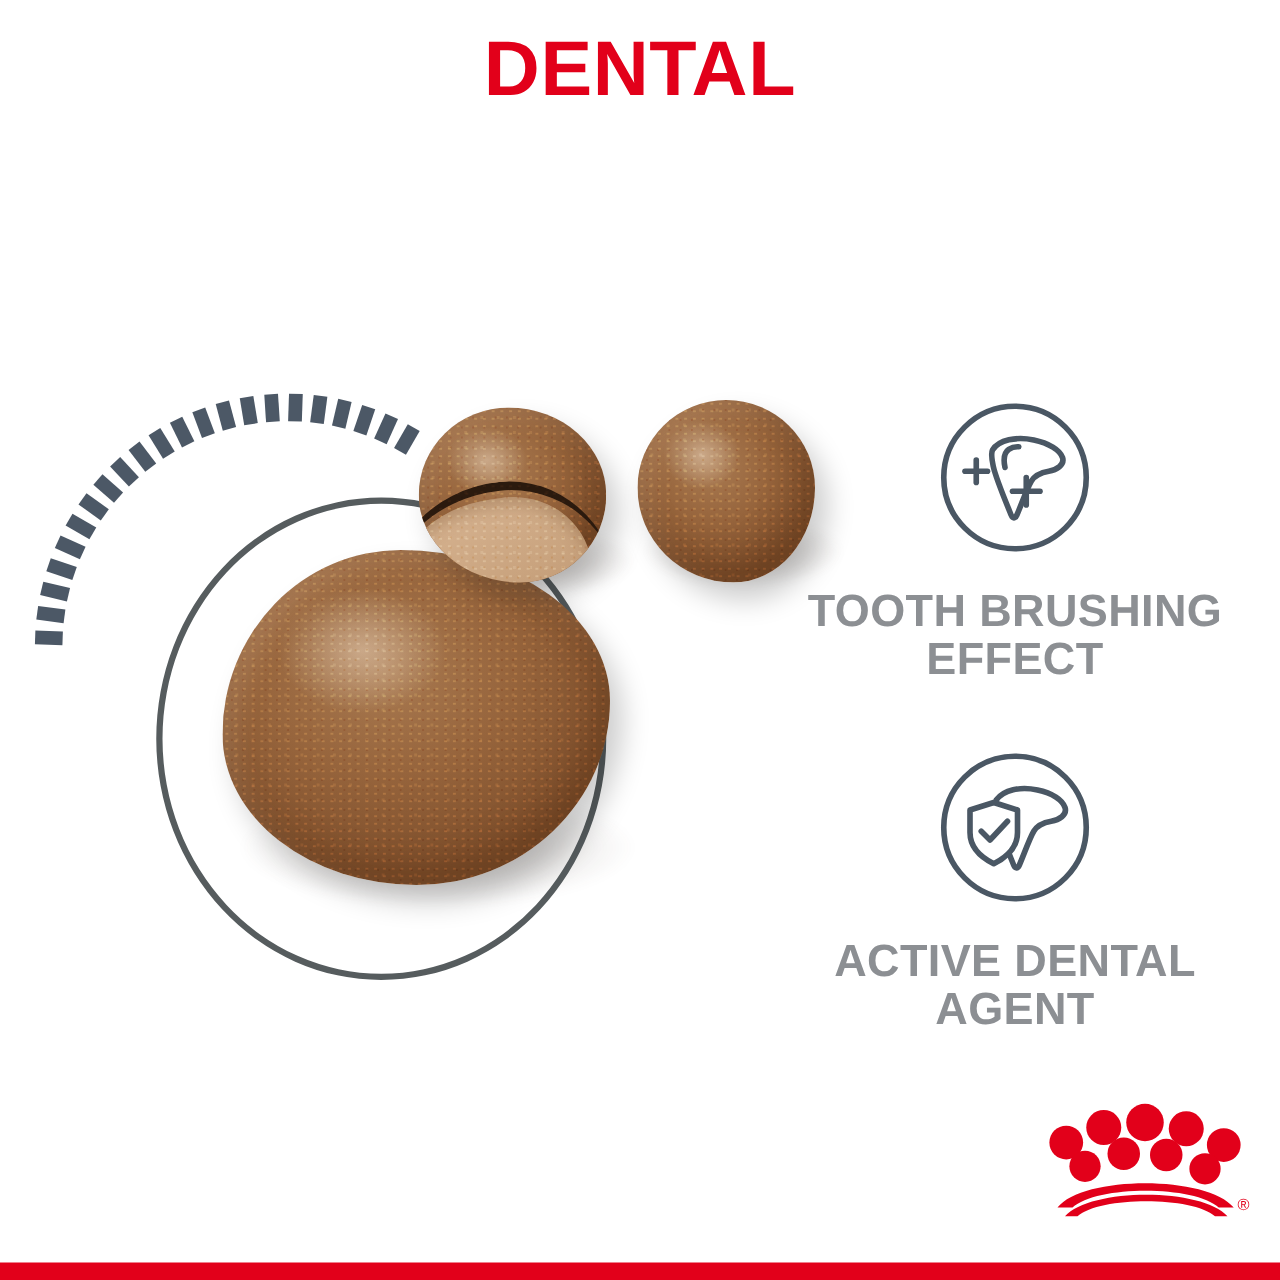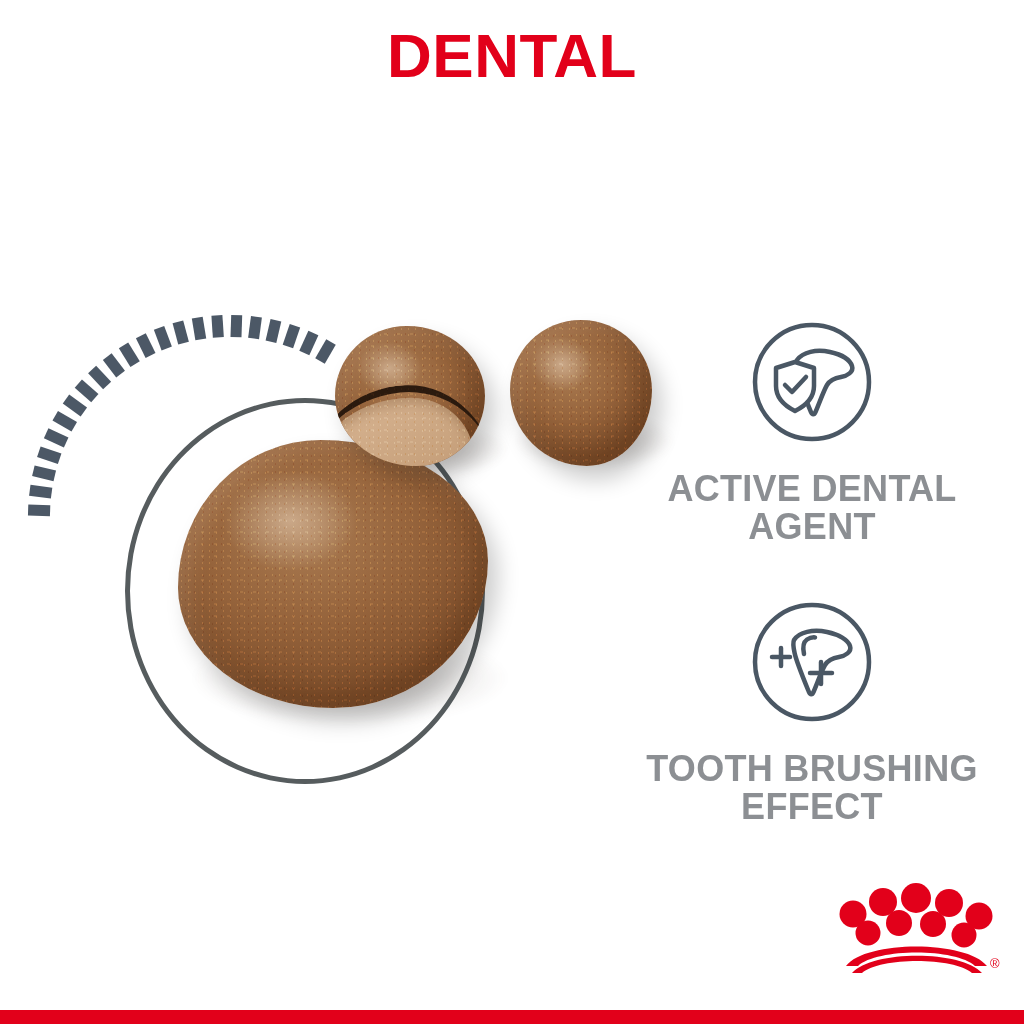--- a/index.html
+++ b/index.html
@@ -213,54 +213,54 @@
 
     <div class="kibble kibble-small-b"></div>
   </div>
 
   <div class="features">
 
     <div class="feature">
       <svg class="icon-circle" viewBox="0 0 130 130">
         <circle cx="65" cy="64" r="57" fill="none" stroke="#4a5764" stroke-width="4.5"></circle>
 
-        <path d="M50 42 C56 34 69 31 83 34 C95 36.5 103 42 105 48 C107 54 100 58 94 59 C88 60 83 62 80 67
-                 C76.5 73 72 86 68.5 94 C67.2 97 65.2 97 64 94.2 C59 82 52.5 64 50.6 55 C49.4 49.5 48.6 45 50 42 Z" fill="#ffffff" stroke="#4a5764" stroke-width="4.5" stroke-linejoin="round"></path>
-
-        <path d="M29 50 L48 44 L67 50 L67 68 C67 80 58 88 48 93 C38 88 29 80 29 68 Z" fill="#ffffff" stroke="#4a5764" stroke-width="4.5" stroke-linejoin="round"></path>
-
-        <path d="M38 67 L45 74 L59 59" fill="none" stroke="#4a5764" stroke-width="4.5" stroke-linecap="round" stroke-linejoin="round"></path>
-      </svg>
-      <div class="feature-label">ACTIVE DENTAL
-AGENT</div>
-    </div>
-
-    <div class="feature">
-      <svg class="icon-circle" viewBox="0 0 130 130">
-        <circle cx="65" cy="64" r="57" fill="none" stroke="#4a5764" stroke-width="4.5"></circle>
-
         <path d="M47 42 C52 34 66 31 80 34 C92 36.5 101 42 103 48 C105 54 98 58 92 59 C86 60 81 62 78 67
                  C74.5 73 70 86 66.5 94 C65.2 97 63.2 97 62 94.2 C57 82 49.5 64 47.6 55 C46.4 49.5 45.6 45 47 42 Z" fill="none" stroke="#4a5764" stroke-width="4.5" stroke-linejoin="round"></path>
 
         <path d="M57 56 C55.5 49 56.5 44 60 41.5 C62.5 39.8 65.5 39.2 68 39.4" fill="none" stroke="#4a5764" stroke-width="4.5" stroke-linecap="round"></path>
 
         <g stroke="#4a5764" stroke-width="4.5" stroke-linecap="round">
           <line x1="34" y1="50" x2="34" y2="68"></line>
           <line x1="25" y1="59" x2="43" y2="59"></line>
         </g>
 
         <g stroke="#4a5764" stroke-width="4.5" stroke-linecap="round">
           <line x1="74" y1="64" x2="74" y2="86"></line>
           <line x1="63" y1="75" x2="85" y2="75"></line>
         </g>
       </svg>
       <div class="feature-label">TOOTH BRUSHING
 EFFECT</div>
     </div>
 
+    <div class="feature">
+      <svg class="icon-circle" viewBox="0 0 130 130">
+        <circle cx="65" cy="64" r="57" fill="none" stroke="#4a5764" stroke-width="4.5"></circle>
+
+        <path d="M50 42 C56 34 69 31 83 34 C95 36.5 103 42 105 48 C107 54 100 58 94 59 C88 60 83 62 80 67
+                 C76.5 73 72 86 68.5 94 C67.2 97 65.2 97 64 94.2 C59 82 52.5 64 50.6 55 C49.4 49.5 48.6 45 50 42 Z" fill="#ffffff" stroke="#4a5764" stroke-width="4.5" stroke-linejoin="round"></path>
+
+        <path d="M29 50 L48 44 L67 50 L67 68 C67 80 58 88 48 93 C38 88 29 80 29 68 Z" fill="#ffffff" stroke="#4a5764" stroke-width="4.5" stroke-linejoin="round"></path>
+
+        <path d="M38 67 L45 74 L59 59" fill="none" stroke="#4a5764" stroke-width="4.5" stroke-linecap="round" stroke-linejoin="round"></path>
+      </svg>
+      <div class="feature-label">ACTIVE DENTAL
+AGENT</div>
+    </div>
+
   </div>
 
   <svg class="logo" viewBox="0 0 170 96">
     <g fill="#e2001a">
 
       <circle cx="84" cy="18" r="15"></circle>
       <circle cx="51" cy="22" r="14"></circle>
       <circle cx="117" cy="23" r="14"></circle>
       <circle cx="21" cy="34" r="13.5"></circle>
       <circle cx="147" cy="36" r="13.5"></circle>

